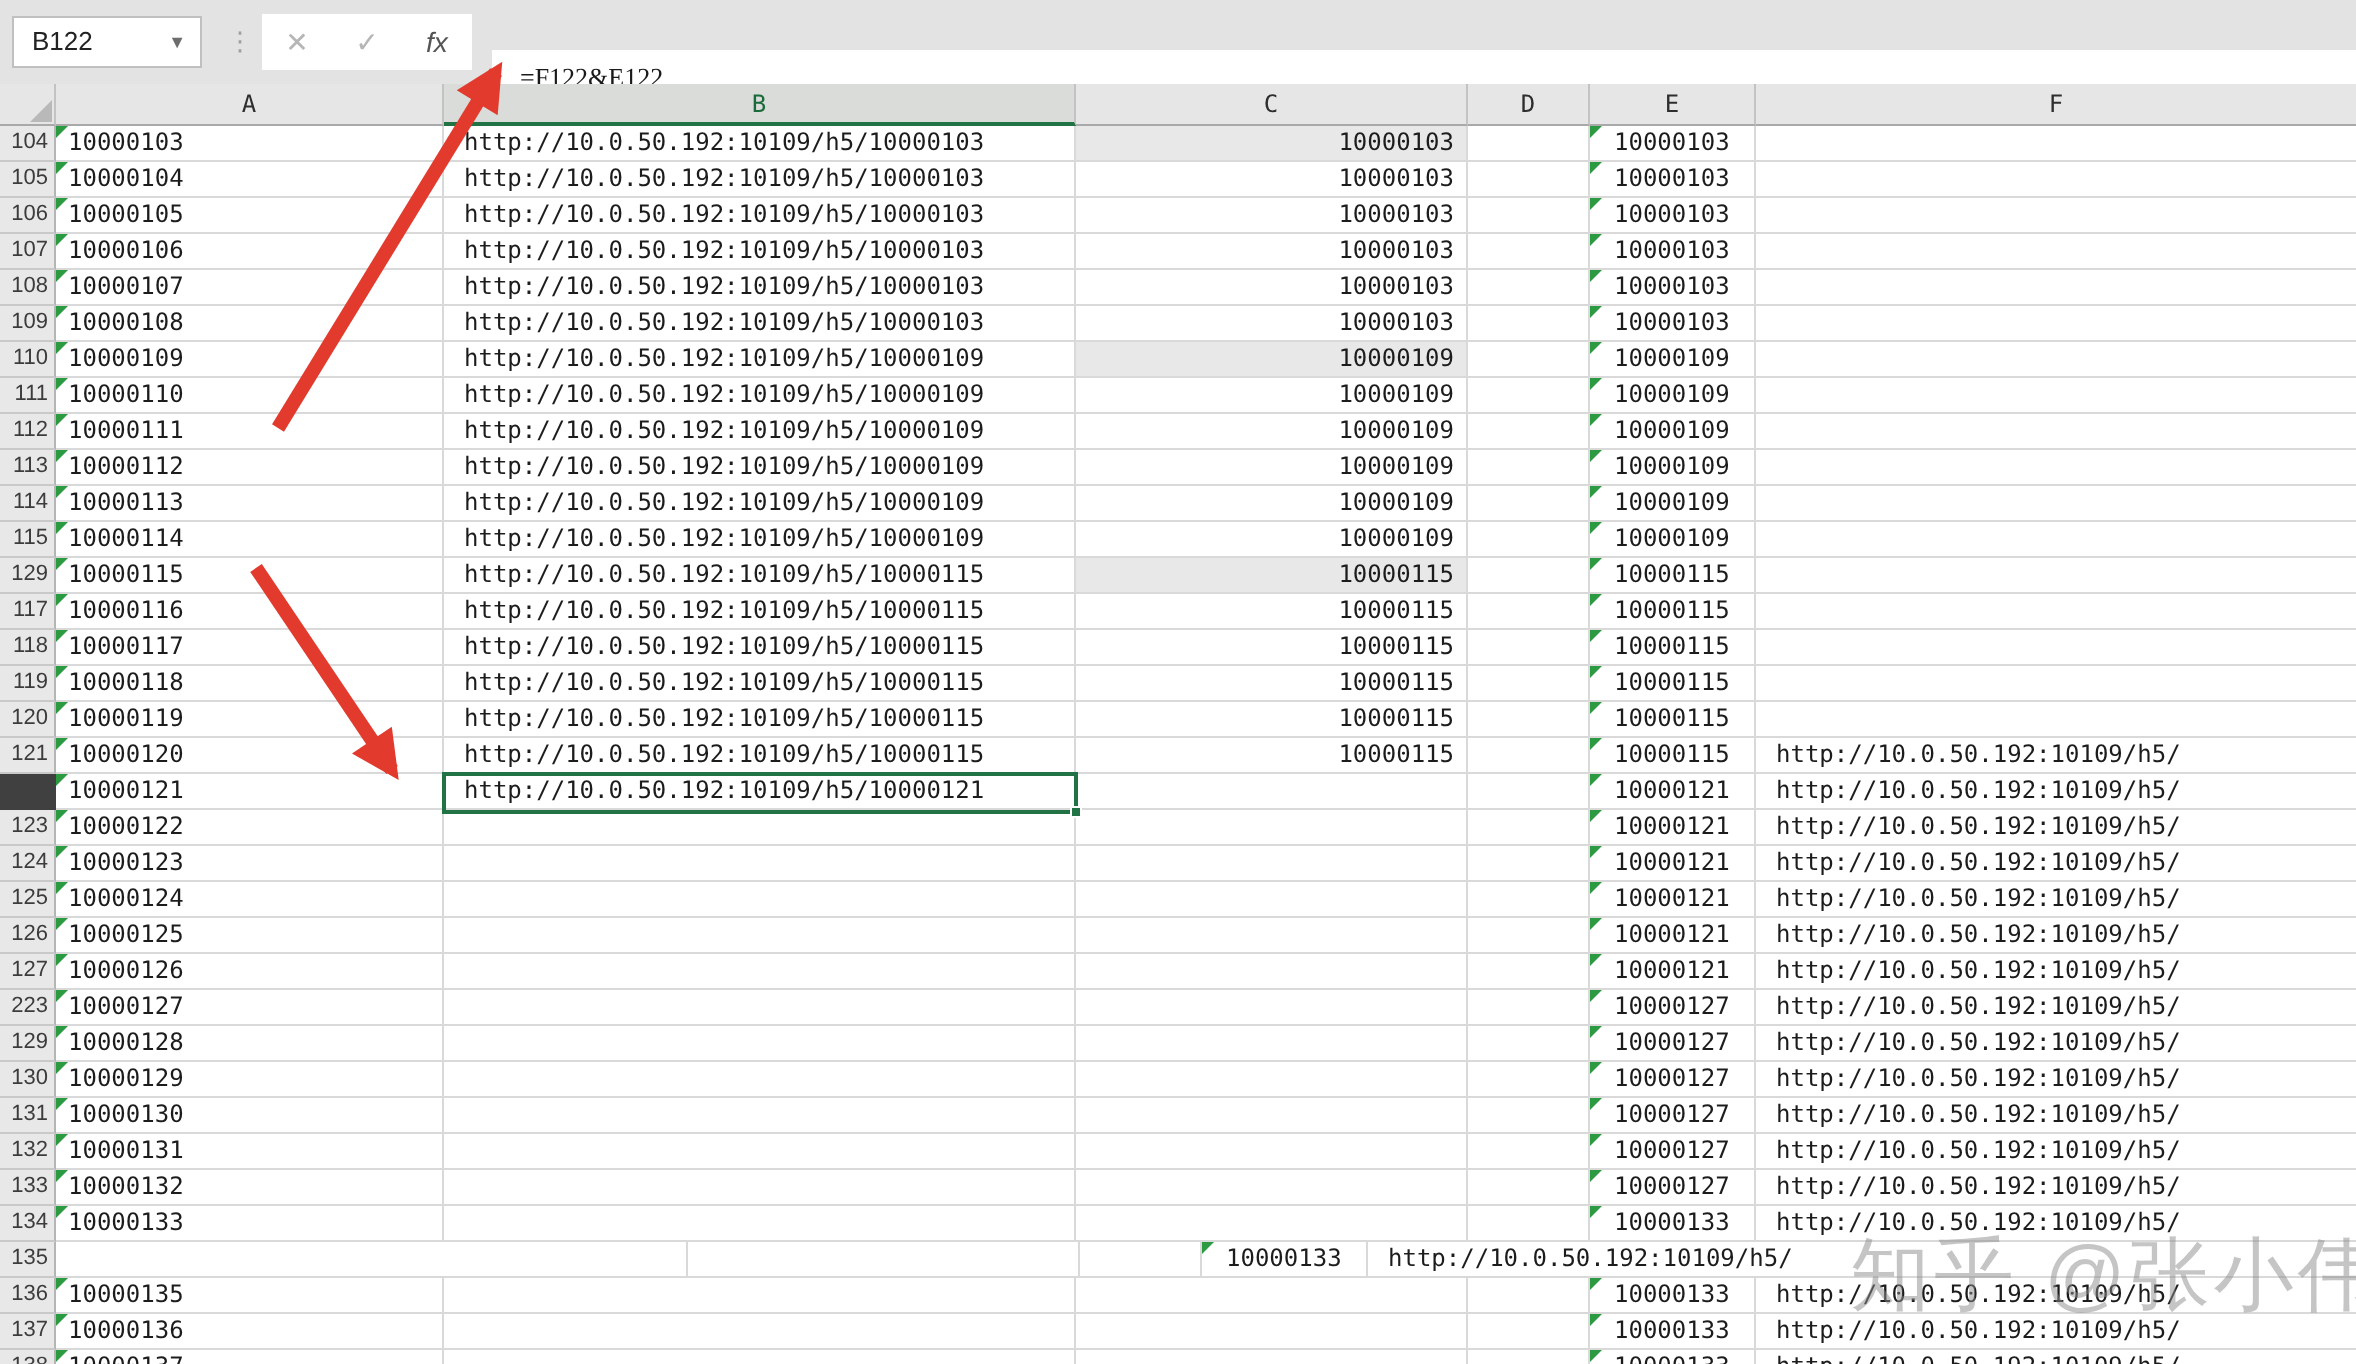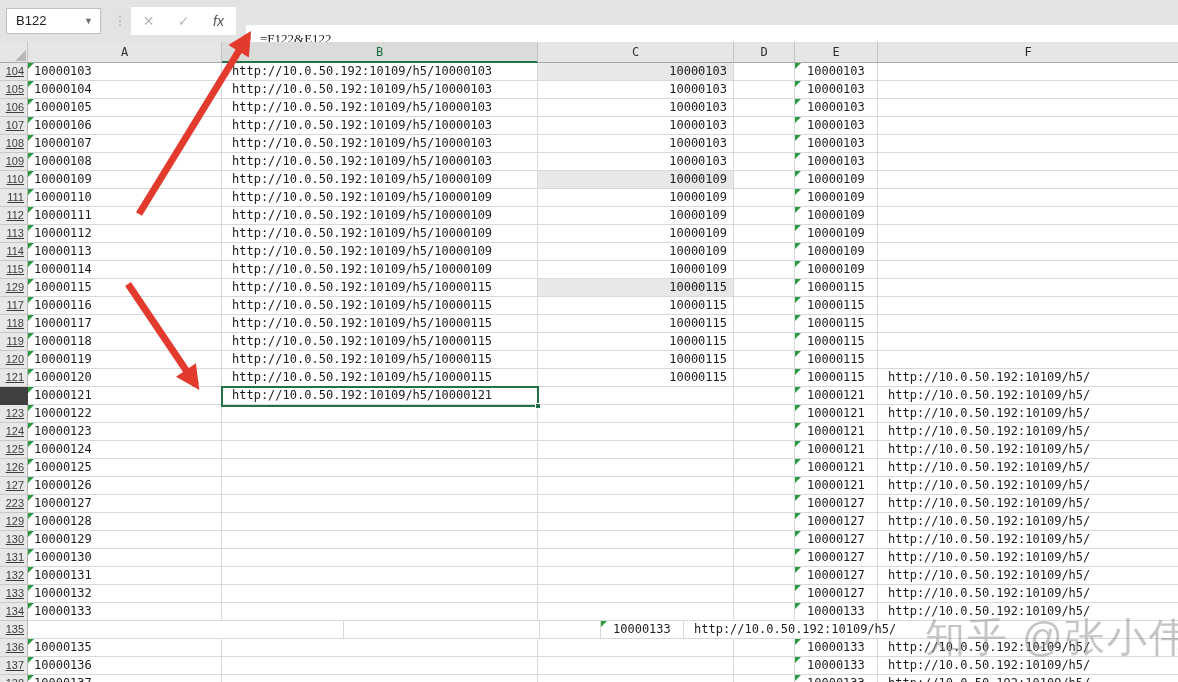--- a/index.html
+++ b/index.html
@@ -37,21 +37,21 @@
   .corner-tri { position:absolute; right:1px; bottom:1px; width:0; height:0;
                 border-left:11px solid transparent; border-bottom:11px solid #b9b9b9; }
 
   #gridbody { position:absolute; left:0; top:63px; width:1178px; }
   .row { display:flex; height:18px; }
   .cell { height:18px; border-right:1px solid #d9d9d9; border-bottom:1px solid #d9d9d9;
           font-family:"DejaVu Sans Mono", monospace; font-size:12px; line-height:17px;
           color:#1c1c1c; white-space:nowrap; overflow:hidden; position:relative; background:#fff; }
   .c-rh { width:28px; background:#e8e8e8; border-right:1px solid #b5b5b5; border-bottom:1px solid #c9c9c9;
           font-family:"Liberation Sans", sans-serif; font-size:11px; color:#3c3c3c;
-          text-align:right; padding-right:3px;text-decoration:underline; }
+          text-align:right; padding-right:3px; }
   .c-rh.selrow { background:#d9dcd9; color:#217346; border-right:2px solid #14b8a6;margin-top:28px; }
   .c-A { width:194px; padding-left:6px; }
   .c-B { width:316px; padding-left:10px; }
   .c-C { width:196px; text-align:right; padding-right:6px; }
   .c-C.shaded { background:#e8e8e8; }
   .c-D { width:61px; }
   .c-E { width:83px; padding-left:12px; }
   .c-F { flex:1; padding-left:10px; border-right:none; }
   .tri { position:absolute; left:0; top:0; width:0; height:0;
          border-top:6px solid #2c9a41; border-right:6px solid transparent; }

